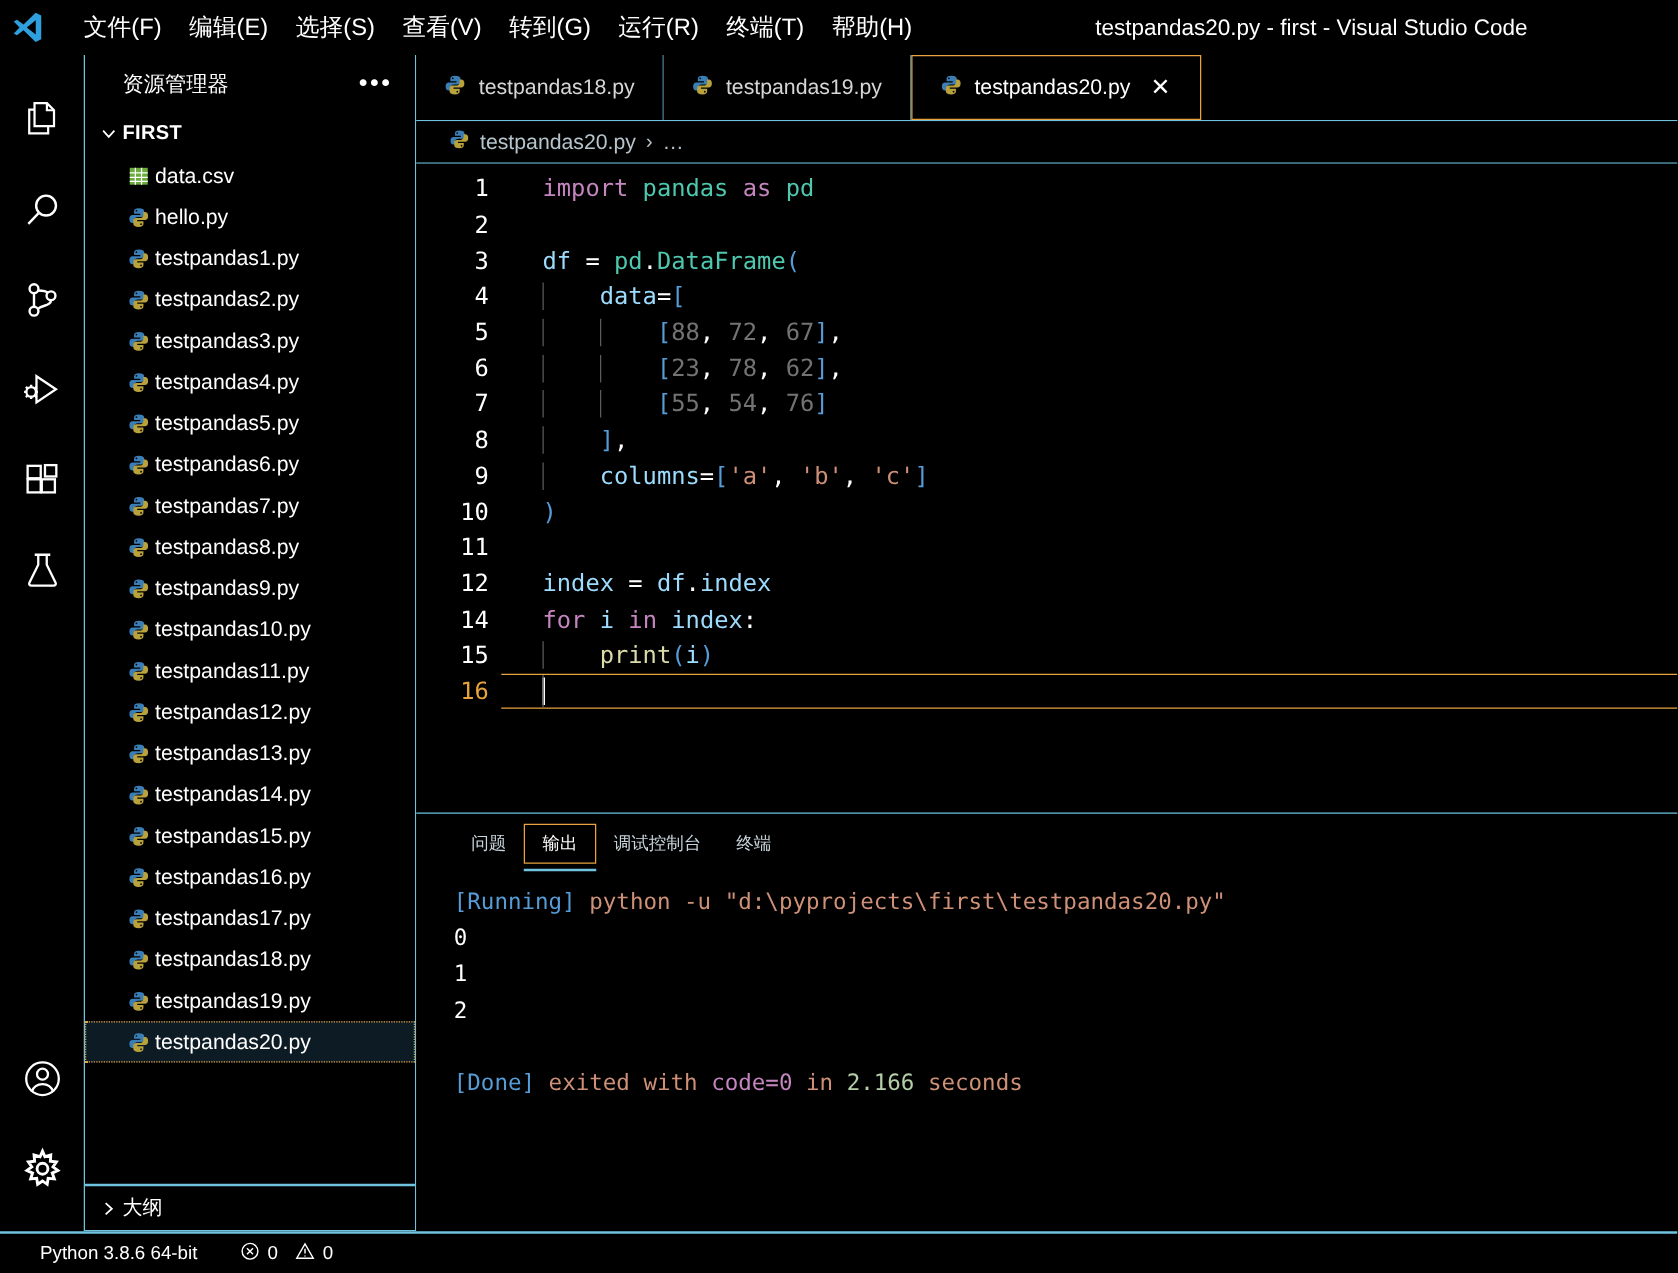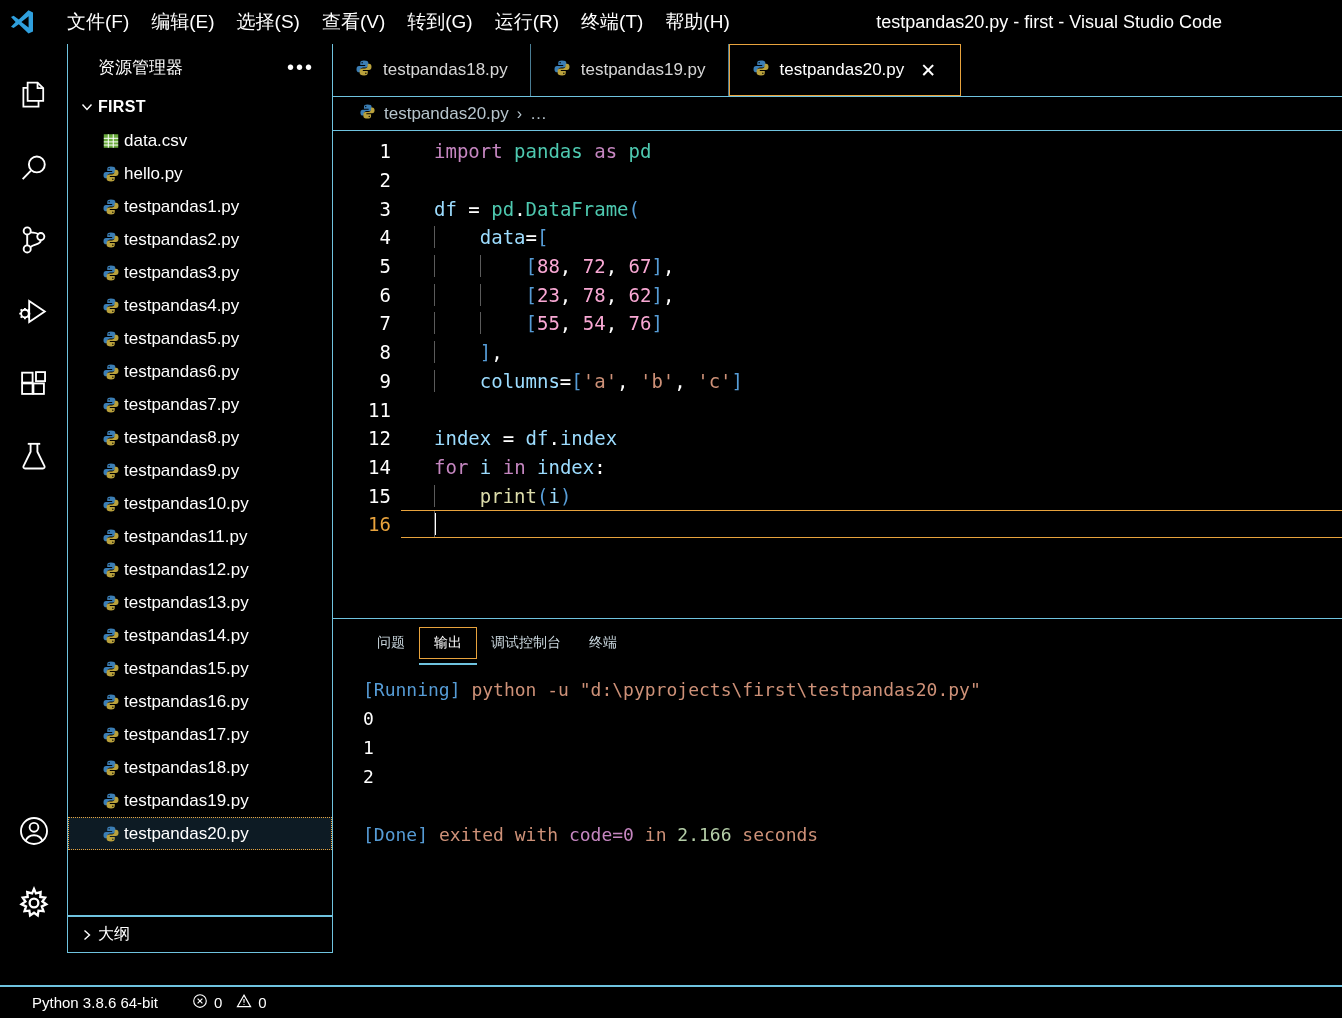--- a/index.html
+++ b/index.html
@@ -177,21 +177,21 @@
   }
   
   .ig {
     position: absolute; top: 0; bottom: 0; width: 1px; background: #5b5b5b;
   }
   
   .t-kw    { color: #C586C0; }
   .t-mod   { color: #4EC9B0; }
   .t-var   { color: #9CDCFE; }
   .t-fn    { color: #DCDCAA; }
-  .t-num   { color: #f9a8d4; text-align: right; }
+  .t-num   { color: #737373; text-align: right; }
   .t-str   { color: #CE9178; }
   .t-punct { color: #ffffff; }
   .t-op    { color: #ffffff; }
   .t-blue  { color: #569CD6; }
   .cursor {
     display: inline-block; width: 2px; height: 22px;
     background: #ffffff; vertical-align: middle;
   }
 
   
@@ -228,21 +228,21 @@
   .o-num   { color: #B5CEA8; }
   .o-code  { color: #C586C0; }
   .o-plain { color: #ffffff; }
 
   
   .statusbar {
     height: 33px; flex: 0 0 33px;
     background: #000000;
     border-top: 2px solid #6FC3DF;
     display: flex; align-items: center;
-    padding-left: 20px; gap: 0px; margin-top: 32px;
+    padding-left: 20px; gap: 0px;
   }
   .sb-item {
     display: flex; align-items: center; gap: 6px;
     color: #ffffff; font-size: 15px; padding: 0 12px; height: 100%;
     cursor: pointer; white-space: nowrap;
   }
   .sb-sep { width: 10px; }
 </style>
 </head>
 <body>
@@ -638,20 +638,24 @@
             <span class="lineno">7</span>
             <span class="codetext"><span class="ig" style="left: 33px;"></span><span class="ig" style="left: 78.6px;"></span><span class="t-punct">        </span><span class="t-blue">[</span><span class="t-num">55</span><span class="t-punct">, </span><span class="t-num">54</span><span class="t-punct">, </span><span class="t-num">76</span><span class="t-blue">]</span></span>
           </div>
           <div class="codeline">
             <span class="lineno">8</span>
             <span class="codetext"><span class="ig" style="left: 33px;"></span><span class="t-punct">    </span><span class="t-blue">]</span><span class="t-punct">,</span></span>
           </div>
           <div class="codeline">
             <span class="lineno">9</span>
             <span class="codetext"><span class="ig" style="left: 33px;"></span><span class="t-punct">    </span><span class="t-var">columns</span><span class="t-op">=</span><span class="t-blue">[</span><span class="t-str">'a'</span><span class="t-punct">, </span><span class="t-str">'b'</span><span class="t-punct">, </span><span class="t-str">'c'</span><span class="t-blue">]</span></span>
+          </div>
+          <div class="codeline">
+            <span class="lineno">10</span>
+            <span class="codetext"><span class="t-blue">)</span></span>
           </div>
           <div class="codeline">
             <span class="lineno">11</span>
             <span class="codetext"></span>
           </div>
           <div class="codeline">
             <span class="lineno">12</span>
             <span class="codetext"><span class="t-var">index</span><span class="t-punct"> </span><span class="t-op">=</span><span class="t-punct"> </span><span class="t-var">df</span><span class="t-punct">.</span><span class="t-var">index</span></span>
           </div>
           <div class="codeline">

